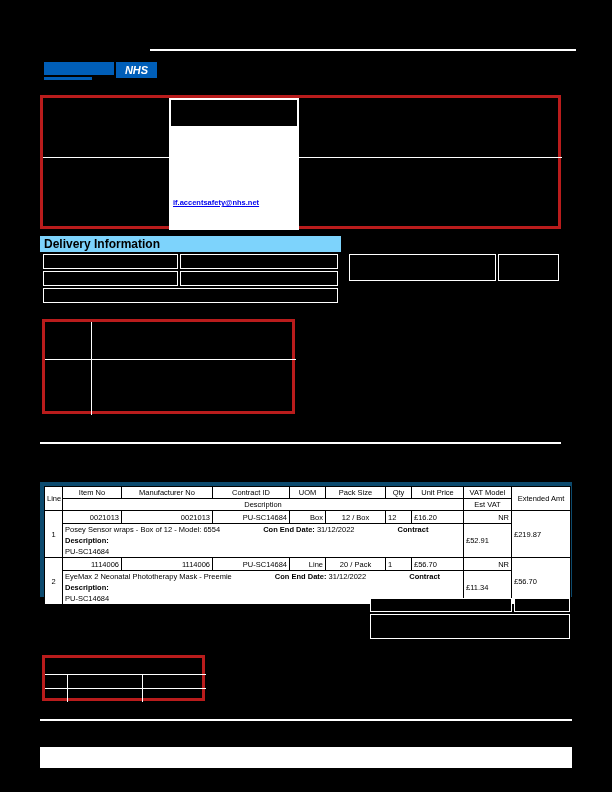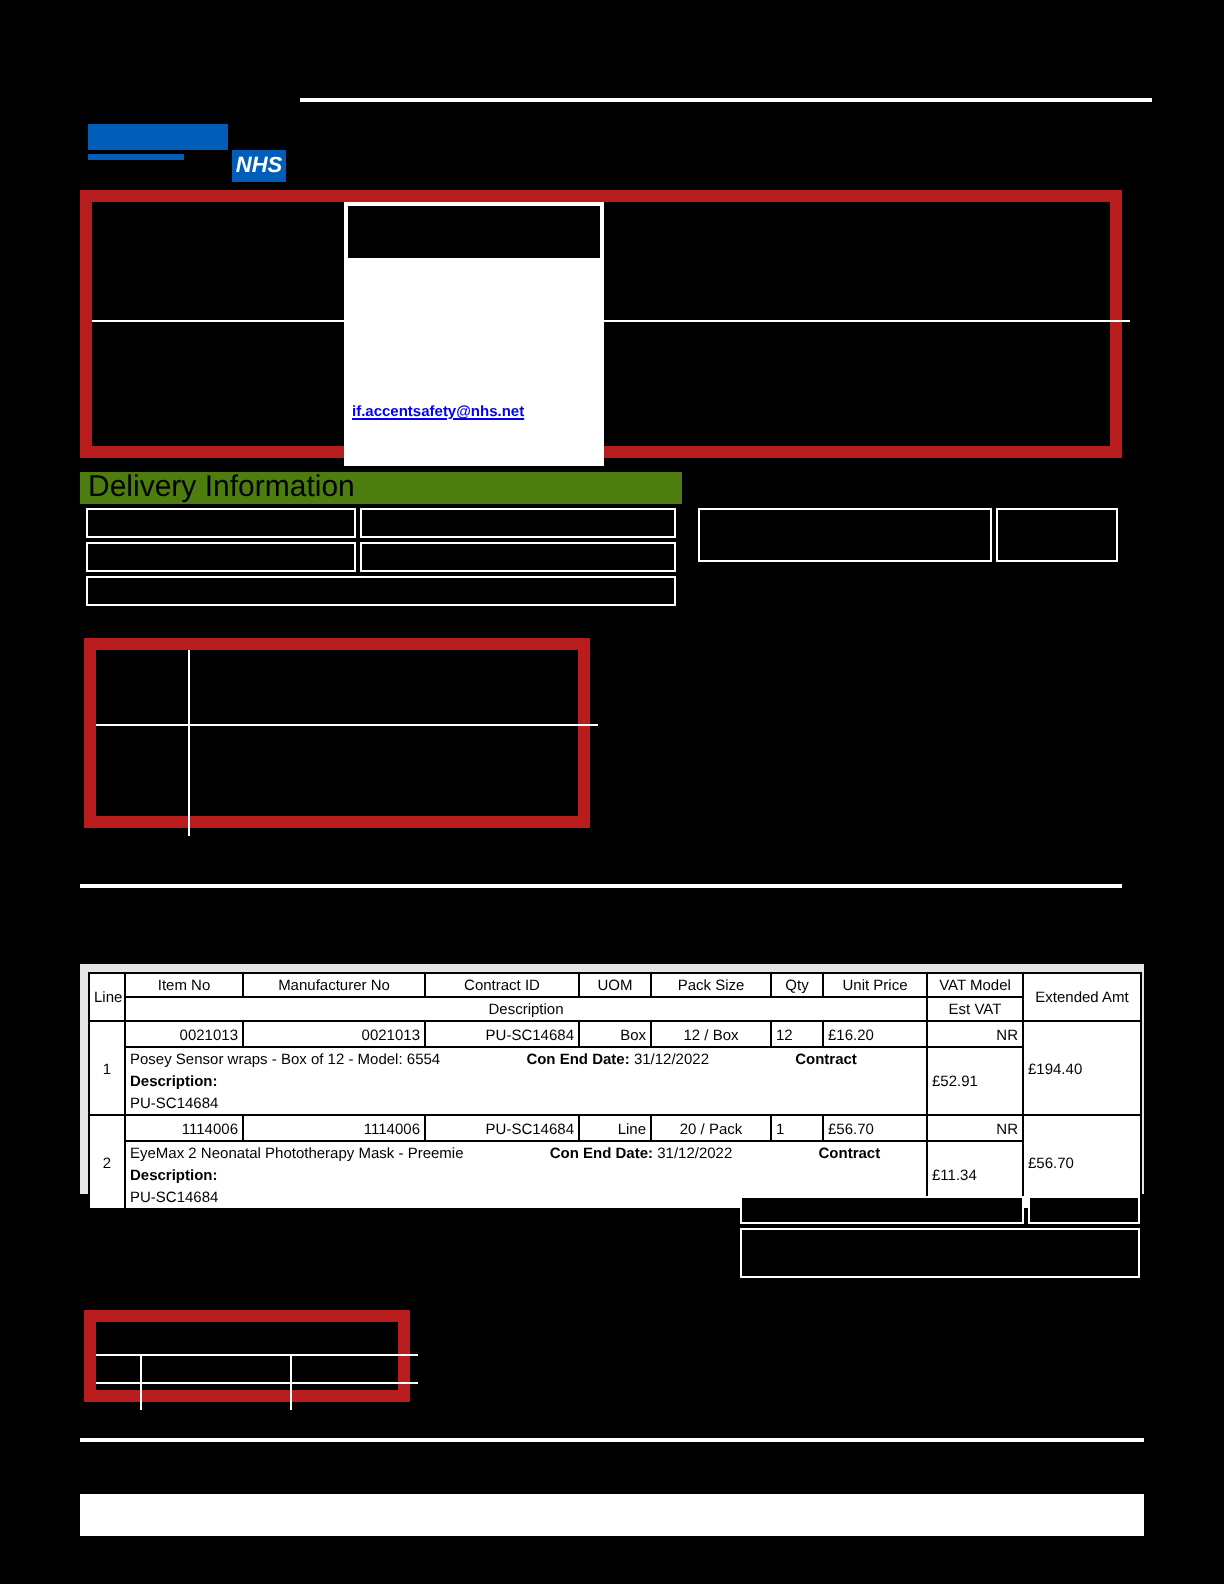--- a/index.html
+++ b/index.html
@@ -12,29 +12,29 @@
   .blackfill { position:absolute; background:#000; }
   .wcell { position:absolute; background:#fff; }
   .hline, .vline { position:absolute; background:#fff; }
   .bluebox { position:absolute; background:#005EB8; }
   .nhs {
     position:absolute; background:#005EB8; color:#fff;
     font-weight:bold; font-style:italic; font-size:11px;
     display:flex; align-items:center; justify-content:center;
   }
   .sec-head {
-    position:absolute; background:#4d7c0f; color:#000;
-    font-weight:normal; font-size:15px; line-height:16px; padding-left:4px;
+    position:absolute; background:#7dd3fc; color:#000;
+    font-weight:bold; font-size:12px; line-height:16px; padding-left:4px;
   }
-  .grid { position:absolute; background:#000; border:6px solid #b91c1c; }
+  .grid { position:absolute; background:#000; border:3px solid #b91c1c; }
   .email {
     position:absolute; color:#0000EE; text-decoration:underline;
     font-size:7.5px; font-weight:bold; white-space:nowrap;
   }
-  .items-bg { position:absolute; background:#e5e5e5; }
+  .items-bg { position:absolute; background:#0c4a6e; }
   table.po { border-collapse:collapse; table-layout:fixed; width:526px;
              font-size:7.5px; color:#000; background:#fff;
              position:absolute; left:4px; top:4px; }
   table.po th, table.po td { border:1px solid #000; padding:0 2px;
              overflow:hidden; white-space:nowrap; }
   table.po th { font-weight:normal; text-align:center; height:12px; }
   table.po th.wrap { white-space:normal; line-height:9px; }
   table.po tr.rowA td { height:13px; }
   table.po tr.rowB td { height:26px; }
   .L { text-align:right; }  .R { }  .C { text-align:center; }
@@ -45,21 +45,21 @@
   b { font-weight:bold;margin-left:41px; }
 </style>
 </head>
 <body>
 
 <div class="page">
 
   <div class="hline" style="left:150px;top:49px;width:426px;height:2px"></div>
 
   <div class="bluebox" style="left:44px;top:62px;width:70px;height:13px"></div>
-  <div class="nhs" style="left:116px;top:75px;width:27px;height:16px">
+  <div class="nhs" style="left:116px;top:62px;width:41px;height:16px">
     <span>NHS</span>
   </div>
   <div class="bluebox" style="left:44px;top:77px;width:48px;height:3px"></div>
 
   <div class="grid" style="left:40px;top:95px;width:521px;height:134px">
     <div class="hline" style="left:0;top:59px;width:519px;height:1px"></div>
     <div class="wcell" style="left:126px;top:0;width:130px;height:59px">
       <div class="blackfill" style="left:2px;top:2px;width:126px;height:26px"></div>
     </div>
     <div class="wcell" style="left:126px;top:60px;width:130px;height:72px">
@@ -120,21 +120,21 @@
       <tr class="rowA">
         <td rowspan="2" class="C mid">1</td>
         <td class="L">0021013</td>
         <td class="L">0021013</td>
         <td class="L">PU-SC14684</td>
         <td class="L">Box</td>
         <td class="C">12 / Box</td>
         <td class="R">12</td>
         <td class="R">£16.20</td>
         <td class="L">NR</td>
-        <td rowspan="2" class="R mid">£194.40</td>
+        <td rowspan="2" class="R mid">£219.87</td>
       </tr>
       <tr class="rowB">
         <td colspan="7" class="desc">
           <span>Posey Sensor wraps - Box of 12 - Model: 6554</span>
           <b>Con End Date:</b>
           <span>31/12/2022</span>
           <b>Contract Description:</b>
           <span class="line2">PU-SC14684</span>
         </td>
         <td class="R mid">£52.91</td>

